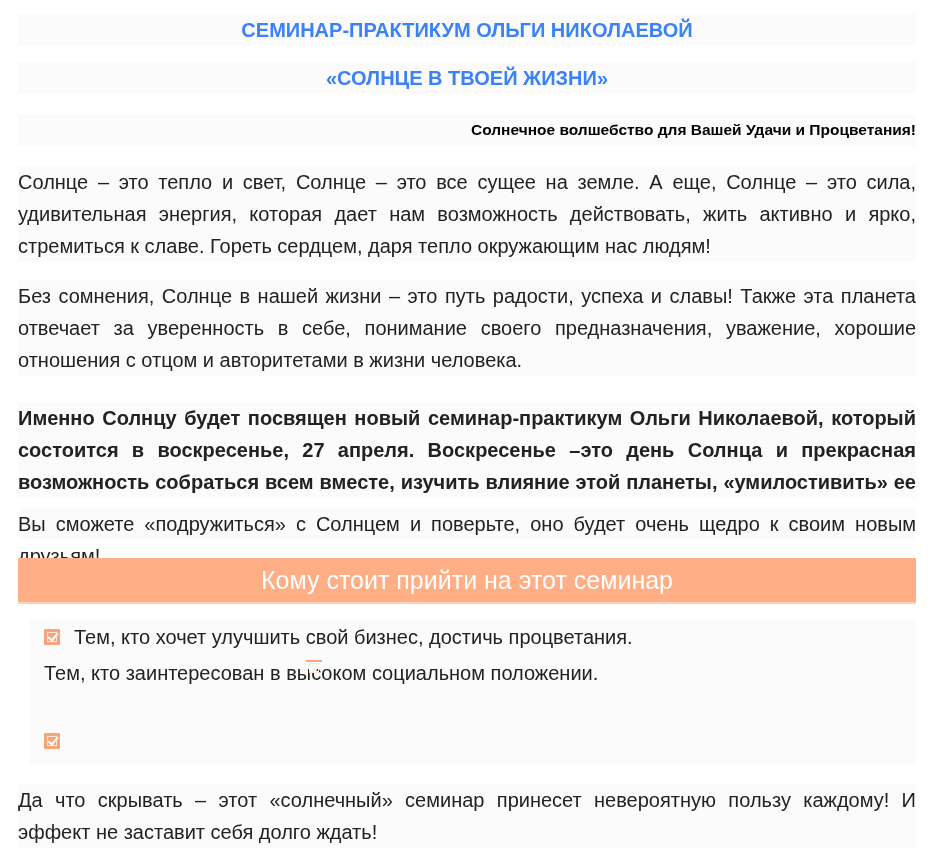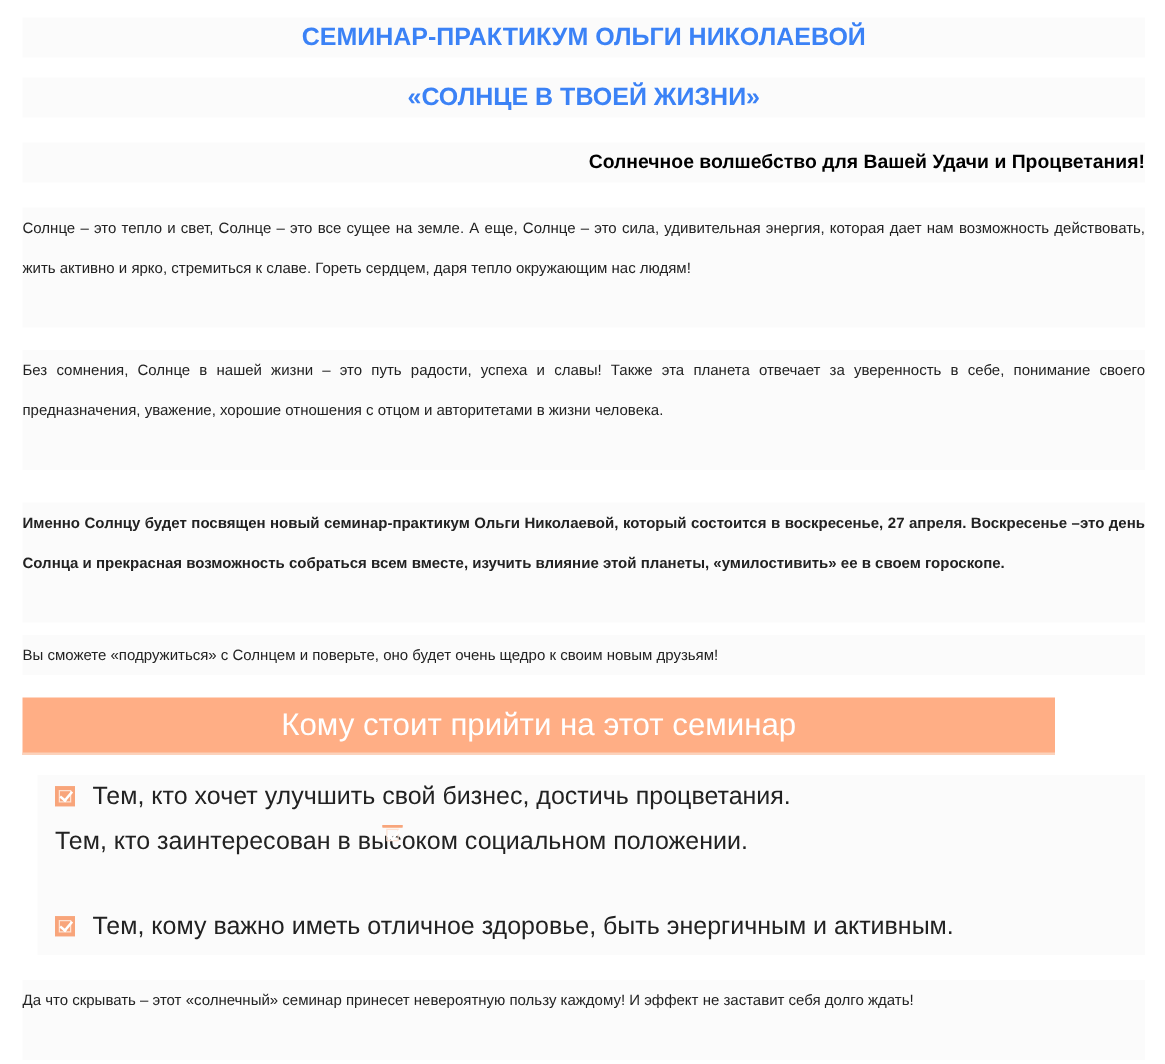--- a/index.html
+++ b/index.html
@@ -1,22 +1,22 @@
 <!DOCTYPE html>
 <html><head>
 <meta charset="utf-8">
 <style>
   html, body { margin: 0; padding: 0; background: #ffffff; }
   body { width: 932px; height: 851px; overflow: hidden; position: relative;
          font-family: "Liberation Sans", "DejaVu Sans", sans-serif; color: #1a1a1a; }
   .block { position: absolute; left: 18px; width: 898px; background: #fbfbfb; }
   .title { font-weight: bold; font-size: 20px; text-align: center; color: #3b82f6; }
   .subtitle { font-weight: bold; font-size: 15.5px; text-align: right; color: #000; }
-  .para { font-size: 12px; line-height: 32px; text-align: justify; text-align-last: left; color: #222; }
-  .banner { position: absolute; left: 18px; width: 826px; height: 44px; top: 558px;
+  .para { font-size: 20px; line-height: 32px; text-align: justify; text-align-last: left; color: #222; }
+  .banner { position: absolute; left: 18px; width: 898px; height: 44px; top: 558px;
             background: #ffae85; border-bottom: 2px solid #fcd2bb; color: #ffffff;
             font-size: 25px; text-align: center; line-height: 44px; }
   .list { position: absolute; left: 30px; width: 886px; top: 620px; height: 144px; background: #fbfbfb; }
   .li { position: absolute; left: 14px; height: 22px; display: flex; align-items: center; font-size: 20px; color: #222; }
   .cb { width: 16px; height: 16px; background: #f8a57b; border: 1px solid #f8a57b; position: relative; margin-right: 14px; box-sizing: border-box; }
   .cb::before { content: ""; position: absolute; left: 2px; top: 2px; width: 10px; height: 10px; border: 1px solid #fde2d3; box-sizing: border-box; }
   .cb::after { content: ""; position: absolute; left: 5px; top: 1px; width: 4px; height: 8px;
                border-right: 2px solid #ffffff; border-bottom: 2px solid #ffffff; transform: rotate(40deg); }
 </style>
 </head>
@@ -37,17 +37,16 @@
   <div class="li" style="top:6px;">
     <span class="cb"></span>
     <span>Тем, кто хочет улучшить свой бизнес, достичь процветания.</span>
   </div>
   <div class="li" style="top:40px;flex-direction:column;">
     <span class="cb"></span>
     <span>Тем, кто заинтересован в высоком социальном положении.</span>
   </div>
   <div class="li" style="top:110px;">
     <span class="cb"></span>
-    <span>Тем, кому важно иметь отличное здоровье, быть энергичным и активным.</span>
   </div>
 </div>
 
 <div class="block para" style="top:784px;height:64px;">Да что скрывать – этот «солнечный» семинар принесет невероятную пользу каждому! И эффект не заставит себя долго ждать!</div>
 
 </body></html>

